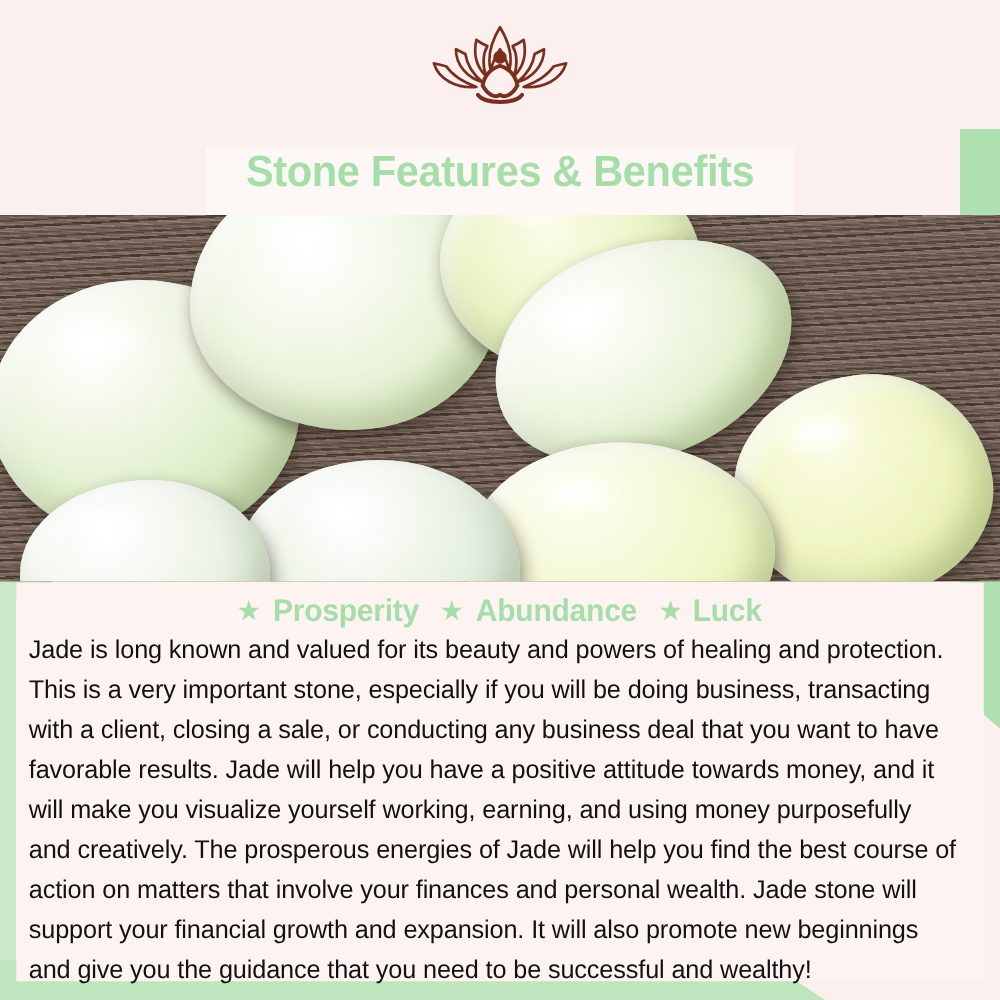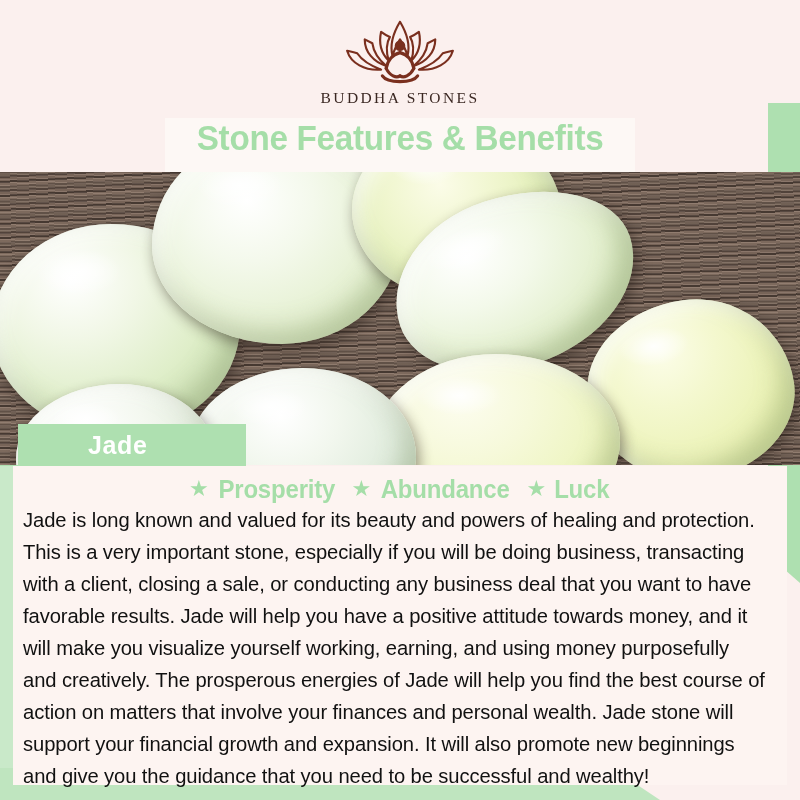--- a/index.html
+++ b/index.html
@@ -286,42 +286,38 @@
 
         <path d="M100 55 C 88 58, 80 68, 78 80"></path>
         <path d="M100 55 C 112 58, 120 68, 122 80"></path>
 
         <path d="M78 80 C 84 92, 94 96, 100 92"></path>
         <path d="M122 80 C 116 92, 106 96, 100 92"></path>
 
         <path d="M72 92 C 80 104, 120 104, 128 92"></path>
       </g>
     </svg>
-    <div class="logo-wordmark">BUDDHA STONES</div>
   </div>
 
   <div class="title-band">
     <div class="title-text">Stone Features &amp; Benefits</div>
   </div>
 
   <div class="photo">
     <div class="wood"></div>
     <div class="stone s1"></div>
     <div class="stone s2"></div>
     <div class="stone s3"></div>
     <div class="stone s4"></div>
     <div class="stone s5"></div>
     <div class="stone s6"></div>
     <div class="stone s7"></div>
     <div class="stone s8"></div>
   </div>
 
-  <div class="jade-label">
-    <span class="jade-label-text">Jade</span>
-  </div>
 
   <div class="content">
     <div class="benefits">
       <span class="benefit">
         <span class="star">★</span>
         <span class="blabel">Prosperity</span>
       </span>
       <span class="benefit">
         <span class="star">★</span>
         <span class="blabel">Abundance</span>

